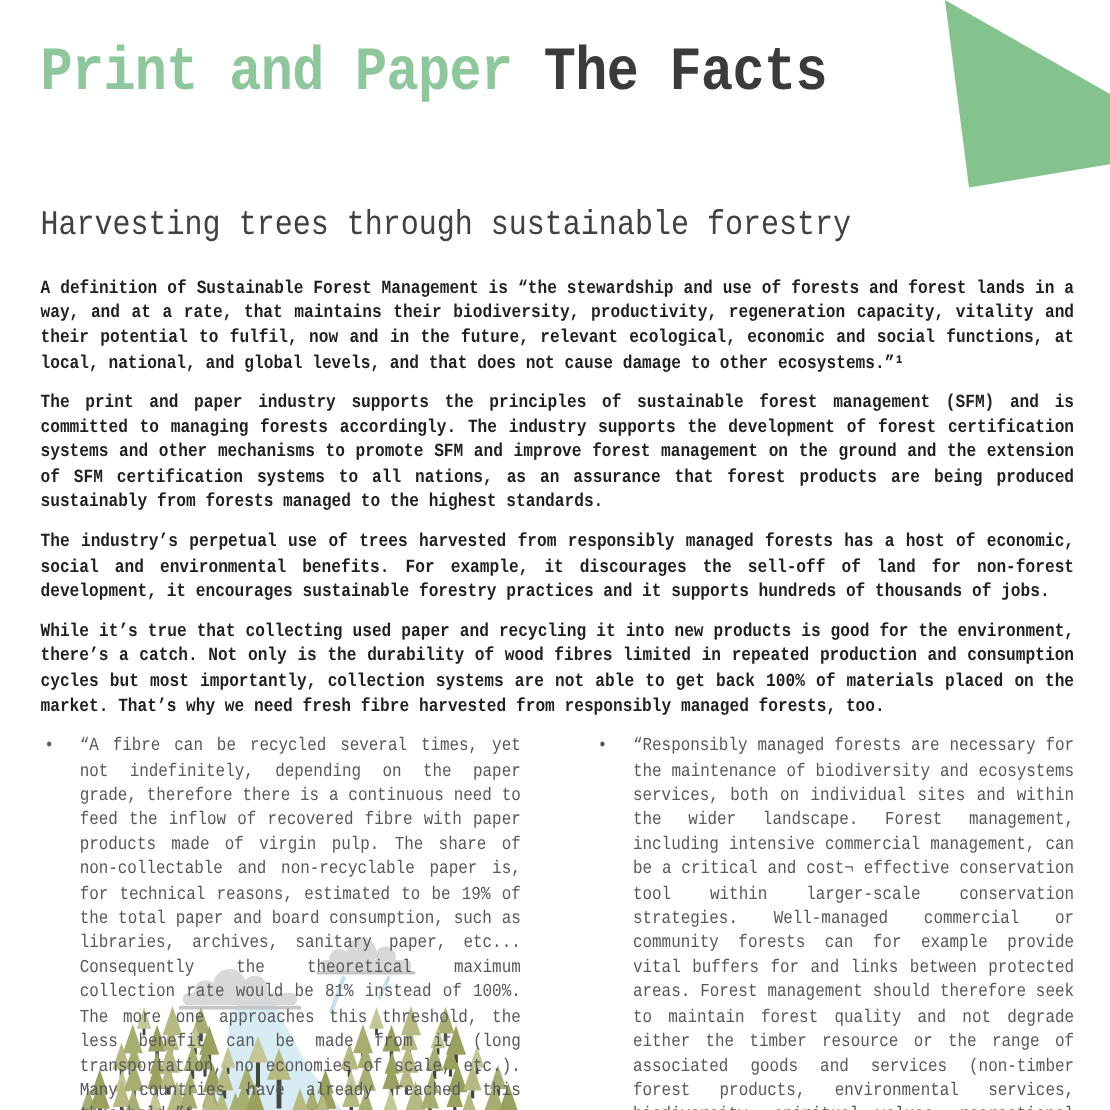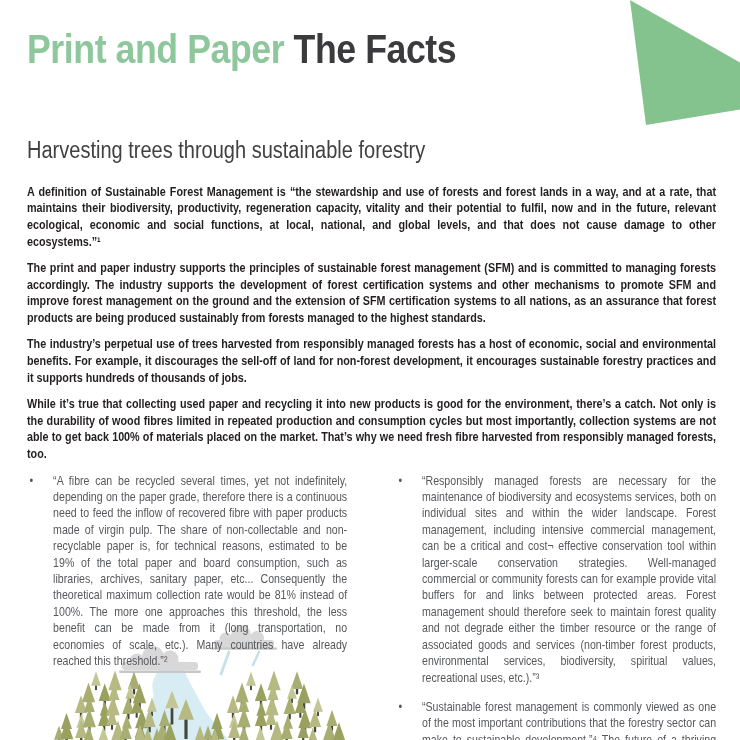--- a/index.html
+++ b/index.html
@@ -3,21 +3,21 @@
 <meta charset="utf-8">
 <style>
   * { box-sizing: border-box; }
   html, body { margin: 0; padding: 0; background: #fff; }
   .page {
     position: relative;
     width: 740px;
     height: 740px;
     background: #fff;
     overflow: hidden;
-    font-family: Liberation Sans, sans-serif;
+    font-family: Liberation Mono, monospace;
   }
   .corner-triangle {
     position: absolute;
     top: 0;
     right: 0;
     width: 110px;
     height: 130px;
     pointer-events: none;
   }
   

